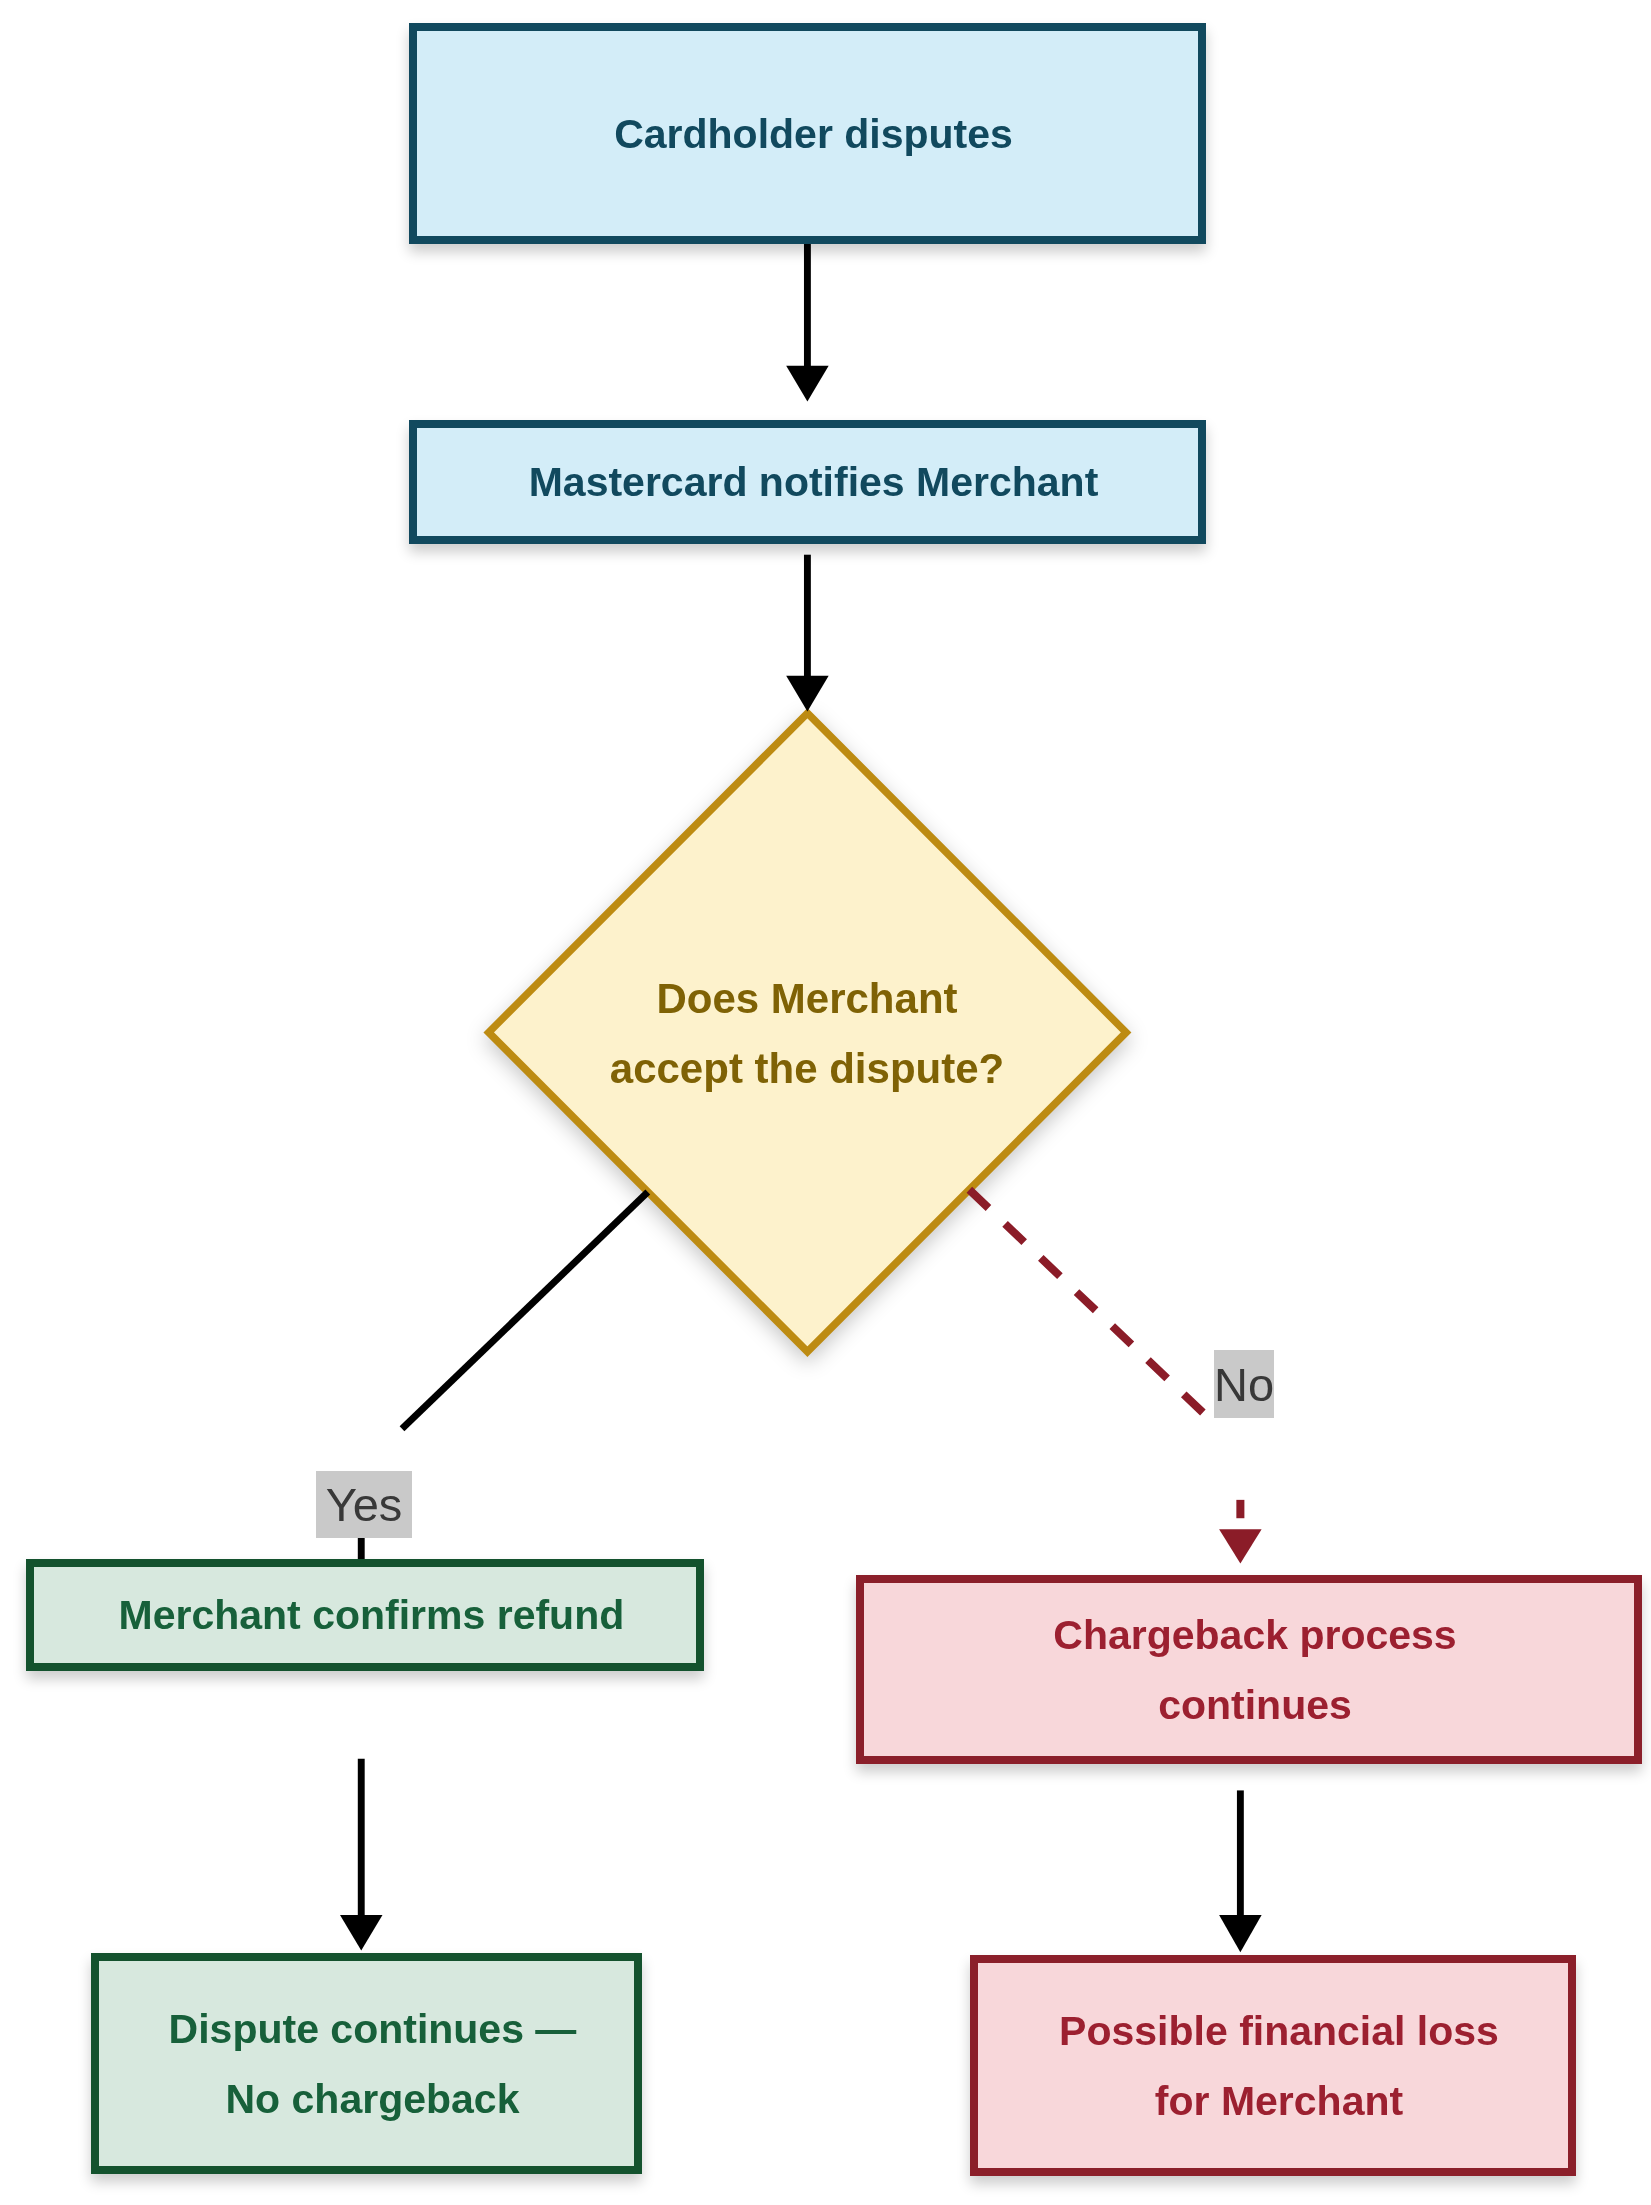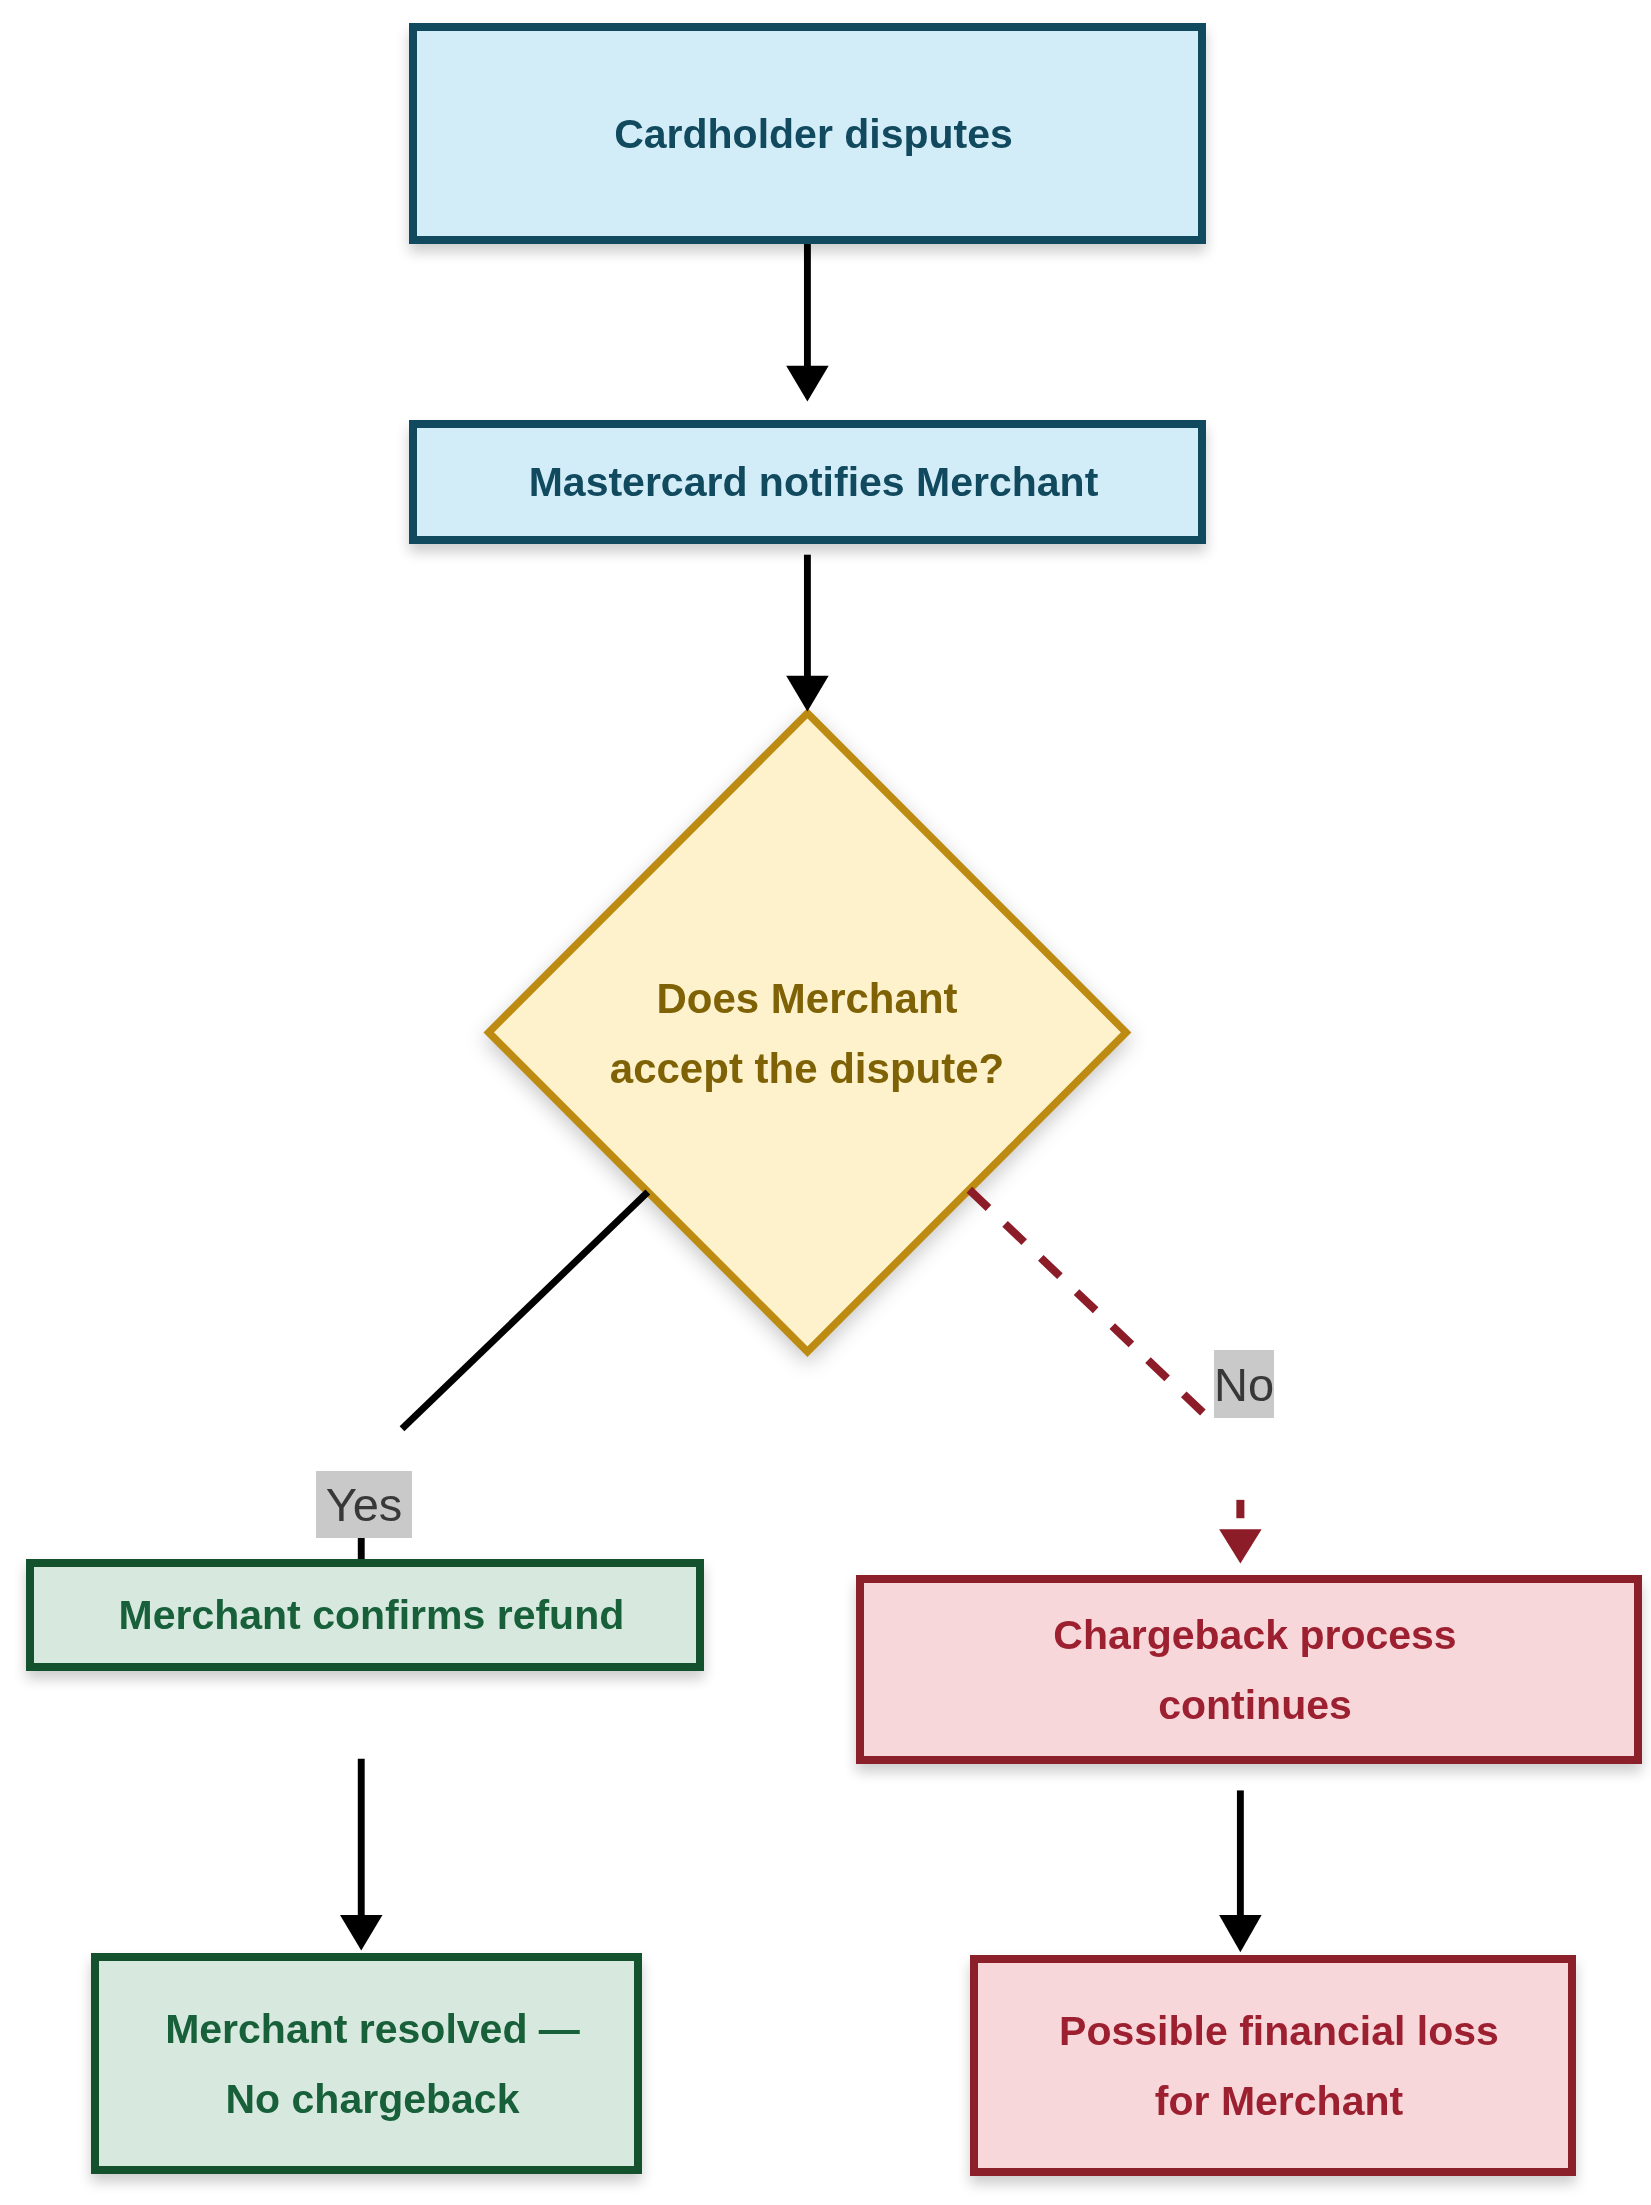--- a/index.html
+++ b/index.html
@@ -101,21 +101,21 @@
   </div>
   <div class="edge-label" id="label-no">
     <span>No</span>
   </div>
 
   <div class="node node-green" id="node-refund">
     <span class="ln">Merchant confirms refund</span>
   </div>
 
   <div class="node node-green" id="node-resolved">
-    <span class="ln">Merchant resolved —</span>
+    <span class="ln">Dispute continues —</span>
     <span class="ln">No chargeback</span>
   </div>
 
   <div class="node node-red" id="node-chargeback">
     <span class="ln">Chargeback process</span>
     <span class="ln">continues</span>
   </div>
 
   <div class="node node-red" id="node-loss">
     <span class="ln">Possible financial loss</span>

